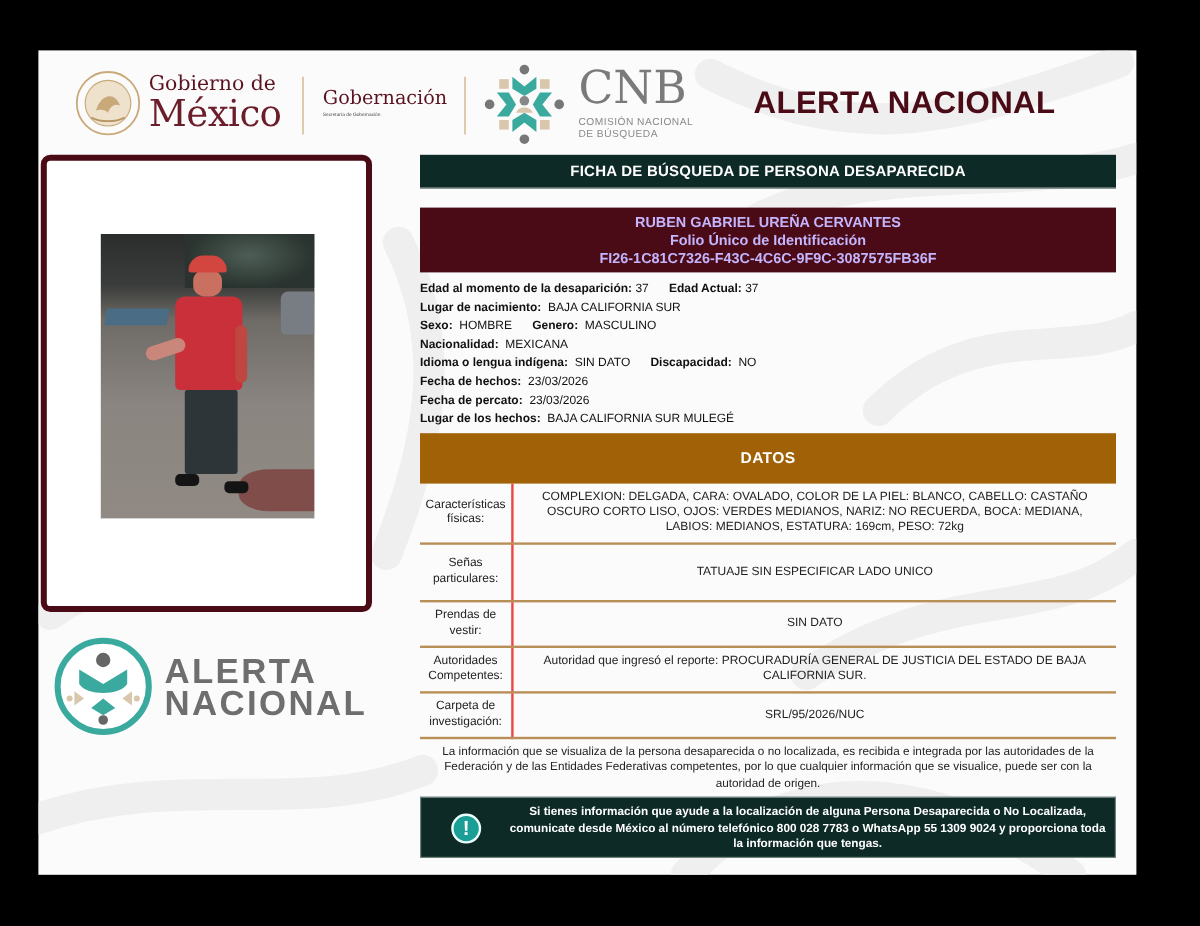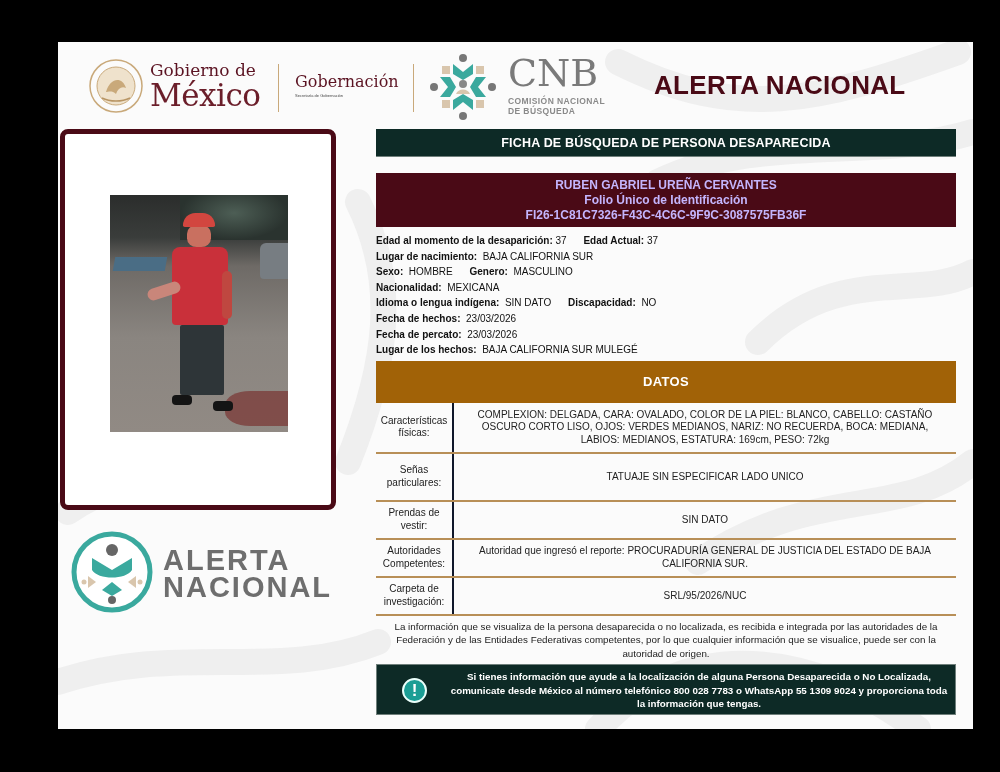--- a/index.html
+++ b/index.html
@@ -1,38 +1,38 @@
 <!DOCTYPE html>
 <html><head>
   <meta charset="utf-8">
   <style>
     * { box-sizing: border-box; margin: 0; padding: 0; }
     html, body { width: 1000px; height: 772px; background: #000; overflow: hidden; }
     body { font-family: "Liberation Sans", sans-serif; position: relative; }
 
     .card {
-      position: absolute; left: 58px; top: 42px; width: 915px; height: 687px;
+      position: absolute; left: 32px; top: 42px; width: 915px; height: 687px;
       background: #fbfbfb; overflow: hidden;
     }
     .bg-swirl { position: absolute; inset: 0; pointer-events: none; }
 
     
     .header { position: absolute; left: 0; top: 0; width: 915px; height: 88px; }
     .gob-seal { position: absolute; left: 30px; top: 16px; width: 56px; height: 56px; }
     .gob-text { position: absolute; left: 92px; top: 20px; color: #6b1e2a; font-family: "DejaVu Serif", serif; line-height: 1; }
     .gob-text .l1 { font-size: 17px; color: #5b1322; }
     .gob-text .l2 { font-size: 31px; color: #6b1e2a; margin-top: 1px; letter-spacing: -0.5px; }
     .vsep { position: absolute; top: 22px; width: 1px; height: 48px; background: #c9a97a; }
     .gobn { position: absolute; left: 237px; top: 30px; }
     .gobn .t { font-family: "DejaVu Serif", serif; font-size: 16px; color: #5b1322; }
     .gobn .s { font-size: 4px; color: #444; margin-top: 2px; }
     .cnb-logo { position: absolute; left: 370px; top: 10px; width: 70px; height: 70px; }
     .cnb-text { position: absolute; left: 450px; top: 12px; }
     .cnb-text .big { font-family: "DejaVu Serif", serif; font-size: 38px; font-weight: normal; color: #7a7a7a; line-height: 1; letter-spacing: 0px; }
-    .cnb-text .small { font-size: 8.5px; color: #8a8a8a; letter-spacing: 0.4px; line-height: 10px; margin-top: 4px; font-weight: bold; }
+    .cnb-text .small { font-size: 8.5px; color: #8a8a8a; letter-spacing: 0.4px; line-height: 10px; margin-top: 4px; }
     .alerta-title { position: absolute; left: 596px; top: 28px; font-size: 26px; font-weight: bold; color: #4a0a16; letter-spacing: 0.3px; }
 
     
     .photo-frame {
       position: absolute; left: 2px; top: 87px; width: 276px; height: 381px;
       border: 5px solid #4a0a16; border-radius: 8px; background: #fff;
     }
     .photo {
       position: absolute; left: 45px; top: 61px; width: 178px; height: 237px;
       background: linear-gradient(180deg, #2b2d2c 0%, #3a3d3b 18%, #6e6a66 30%, #8a8580 60%, #918a84 100%);
@@ -70,21 +70,21 @@
     .info .row { height: 15.6px; line-height: 15.6px; white-space: nowrap; }
     .info b { font-weight: bold; }
     .info .sp { display: inline-block; width: 14px; }
 
     .datos-hdr {
       margin-top: 3px; height: 42px; background: #a16207; color: #fff; font-weight: bold; font-size: 13px;
       display: flex; align-items: center; justify-content: center; letter-spacing: 0.3px;
     }
     table.dt { width: 580px; border-collapse: collapse; font-size: 10px; color: #222; }
     table.dt td { border-bottom: 2px solid #b88f57; text-align: center; vertical-align: middle; }
-    table.dt td.k { width: 77px; border-right: 2px solid #0f172a; line-height: 12.5px; padding: 2px 2px; margin-top: 20px; }
+    table.dt td.k { width: 77px; border-right: 2px solid #ef4444; line-height: 12.5px; padding: 2px 2px; margin-top: 20px; }
     table.dt td.v { line-height: 12.5px; padding: 2px 10px; }
 
     .disclaimer { margin-top: 4px; font-size: 9.8px; color: #222; text-align: center; line-height: 13.5px; padding: 0 2px; }
     .contact {
       margin-top: 4px; height: 51px; background: #0d2a26; color: #fff; font-weight: bold; font-size: 9.8px;
       position: relative; border: 1px solid #6f7f7b;
     }
     .contact .icon {
       position: absolute; left: 25px; top: 13px; width: 25px; height: 25px; border-radius: 50%;
       background: #1b9e95; border: 2px solid #eafffb; color: #fff; font-size: 17px; font-weight: bold;

